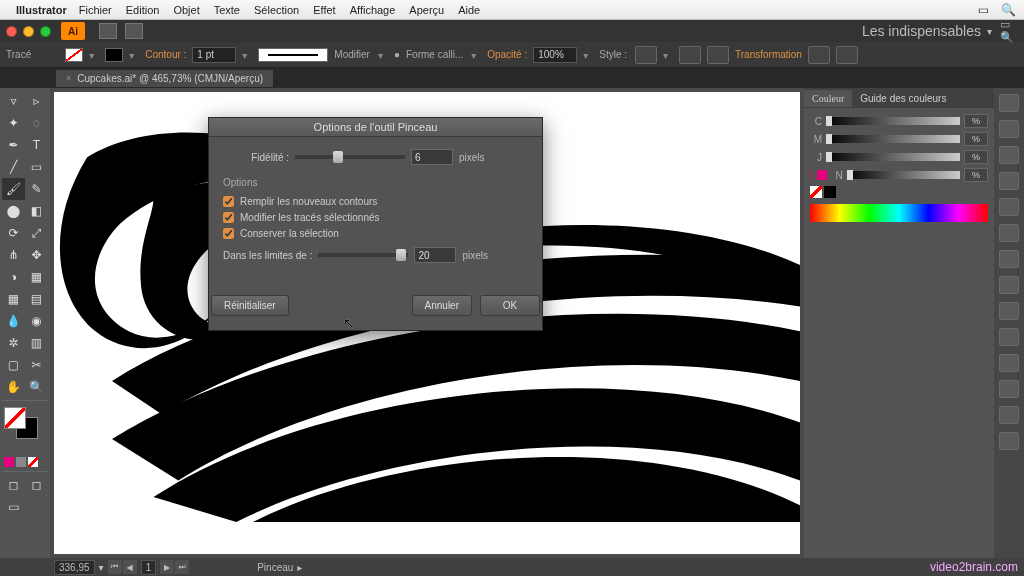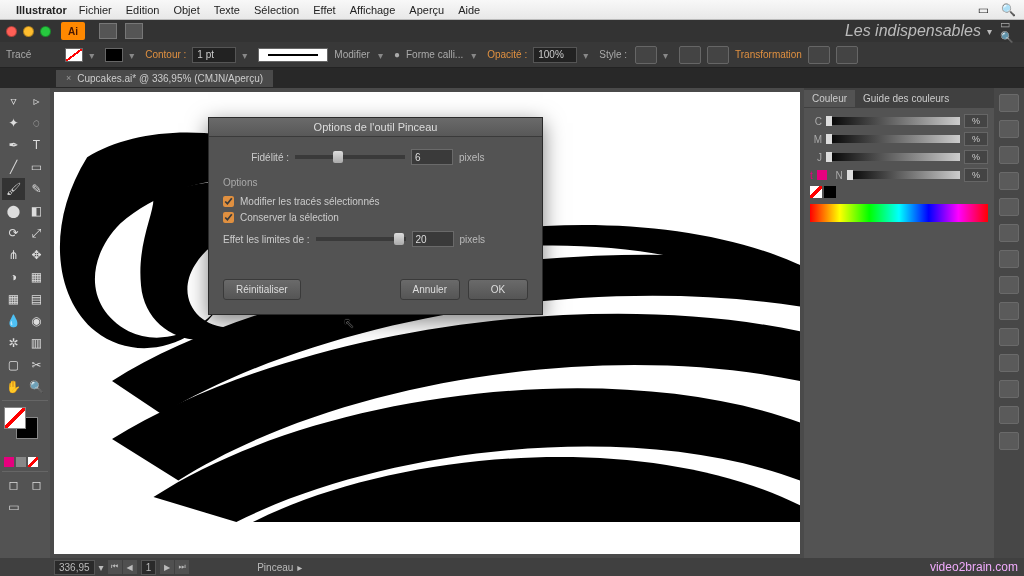--- a/index.html
+++ b/index.html
@@ -17,21 +17,21 @@
 .titlebar { height: 22px; background: #333; display: flex; align-items: center; padding: 0 6px; }
 .traffic { display: flex; gap: 6px; }
 .traffic div { width: 11px; height: 11px; border-radius: 50%; border: 1px solid rgba(0,0,0,0.3); }
 .tr-red { background: #ff5f56; }
 .tr-yellow { background: #ffbd2e; }
 .tr-green { background: #27c93f; }
 .ai-badge { width: 24px; height: 18px; background: #ff8800; color: #4a1800; display: flex; align-items: center; justify-content: center; font-size: 10px; font-weight: bold; margin: 0 10px; border-radius: 2px; }
 .doc-icons { display: flex; gap: 8px; margin-left: 4px; }
 .doc-icons div { width: 18px; height: 16px; background: #555; border: 1px solid #777; }
 .titlebar .spacer { flex: 1; }
-.workspace-label { color: #bbb; font-size: 16px; margin-right: 6px; font-style: italic; }
+.workspace-label { color: #bbb; font-size: 14px; margin-right: 6px; }
 .workspace-dd { color: #bbb; font-size: 10px; margin-right: 8px; }
 .search-icon { width: 18px; height: 16px; color: #aaa; display: flex; align-items: center; justify-content: center; font-size: 11px; }
 
 
 .controlbar { height: 26px; background: #383838; display: flex; align-items: center; padding: 0 6px; gap: 6px; font-size: 10px; color: #aaa; border-bottom: 1px solid #222; }
 .cb-label { margin-right: 2px; }
 .cb-swatch { width: 18px; height: 14px; background: #fff; border: 1px solid #666; position: relative; }
 .cb-swatch.none::after { content: ''; position: absolute; top: 0; left: 0; right: 0; bottom: 0; background: linear-gradient(to bottom right, transparent 45%, red 45%, red 55%, transparent 55%); }
 .cb-dd { width: 10px; height: 10px; color: #888; }
 .cb-orange { color: #e09040; }
@@ -67,21 +67,21 @@
 
 .canvas-wrap { flex: 1; background: #4a4a4a; position: relative; overflow: hidden; }
 .canvas { position: absolute; left: 4px; top: 4px; right: 4px; bottom: 4px; background: #fff; overflow: hidden; }
 .canvas svg { width: 100%; height: 100%; }
 
 
 .right-panels { width: 220px; display: flex; }
 .color-panel { flex: 1; background: #535353; font-size: 10px; color: #ccc; }
 .panel-tabs { display: flex; background: #404040; height: 20px; align-items: center; }
 .panel-tab { padding: 3px 8px; font-size: 10px; }
-.panel-tab.active { background: #535353; }
+.panel-tab.active { background: #535353; font-family: Liberation Serif, serif; }
 .panel-body { padding: 6px; }
 .slider-row { display: flex; align-items: center; gap: 4px; margin-bottom: 4px; }
 .slider-row label { width: 12px; text-align: right; color: #aaa; }
 .slider-row .track { flex: 1; height: 8px; background: linear-gradient(to right, #000, #ccc); position: relative; }
 .slider-row .thumb { position: absolute; top: -1px; left: 0; width: 6px; height: 10px; background: #ddd; }
 .slider-row .val { width: 24px; background: #444; border: 1px solid #666; text-align: center; font-size: 9px; padding: 1px; }
 .spectrum { height: 18px; margin-top: 6px; background: linear-gradient(to right, red, yellow, lime, cyan, blue, magenta, red); }
 
 
 .icon-dock { width: 30px; background: #474747; display: flex; flex-direction: column; align-items: center; gap: 8px; padding: 6px 0; }
@@ -94,21 +94,21 @@
 .dgroup { margin-bottom: 12px; }
 .dgroup-label { color: #aaa; font-size: 10px; margin-bottom: 8px; }
 .drow { display: flex; align-items: center; margin-bottom: 6px; gap: 6px; }
 .drow .dlabel { width: 66px; text-align: right; font-size: 10px; }
 .drow .dslider { width: 110px; height: 4px; background: #3a3a3a; position: relative; }
 .drow .dslider .dthumb { position: absolute; top: -4px; width: 10px; height: 12px; background: linear-gradient(#ddd, #aaa); border-radius: 2px; }
 .drow .dfield { width: 42px; background: #3a3a3a; border: 1px solid #6a6a6a; color: #ddd; font-size: 10px; padding: 1px 3px; height: 16px; }
 .drow .dunit { font-size: 10px; color: #bbb; }
 .dcheck { display: flex; align-items: center; gap: 6px; margin-bottom: 5px; font-size: 10px; }
 .dcheck input { accent-color: #e09040; width: 11px; height: 11px; }
-.dbuttons { display: flex; gap: 8px; padding: 10px 14px 14px; }
+.dbuttons { display: flex; gap: 8px; padding: 10px 2px 14px; }
 .dbtn { background: linear-gradient(#6a6a6a, #555); border: 1px solid #3a3a3a; color: #ddd; font-size: 10px; padding: 4px 12px; border-radius: 3px; cursor: pointer; min-width: 60px; }
 .dbuttons .spacer { flex: 1; }
 
 
 .statusbar { height: 18px; background: #404040; display: flex; align-items: center; font-size: 10px; color: #bbb; padding: 0 4px; gap: 4px; }
 .sb-field { background: #2a2a2a; border: 1px solid #555; padding: 1px 4px; }
 .sb-nav { display: flex; gap: 1px; }
 .sb-nav div { width: 14px; height: 14px; background: #505050; display: flex; align-items: center; justify-content: center; font-size: 8px; }
 .watermark { position: absolute; right: 6px; bottom: 2px; font-size: 12px; color: #f0abfc; }
 
@@ -176,21 +176,21 @@
   <div class="cb-iconbtn"></div>
   <div class="cb-iconbtn"></div>
   <span class="cb-orange">Transformation</span>
   <div class="cb-iconbtn"></div>
   <div class="cb-iconbtn"></div>
 </div>
 
 <div class="tabbar">
   <div class="doc-tab">
     <span class="close">×</span>
-    <span>Cupcakes.ai* @ 336,95% (CMJN/Aperçu)</span>
+    <span>Cupcakes.ai* @ 465,73% (CMJN/Aperçu)</span>
   </div>
 </div>
 
 <div class="main">
 
   <div class="tools">
     <div class="tool-row">
         <div class="tool">▿</div>
         <div class="tool">▹</div>
       </div>
@@ -373,28 +373,32 @@
             <div class="dthumb" style="left:38px"></div>
           </div>
         <input class="dfield" value="6" style="">
         <span class="dunit">pixels</span>
       </div>
     </div>
     <div class="dgroup">
       <div class="dgroup-label">Options</div>
       <label class="dcheck">
           <input type="checkbox" checked="" style="">
+          <span>Remplir les nouveaux contours</span>
+        </label>
+      <label class="dcheck">
+          <input type="checkbox" checked="" style="">
           <span>Modifier les tracés sélectionnés</span>
         </label>
       <label class="dcheck">
           <input type="checkbox" checked="" style="">
           <span>Conserver la sélection</span>
         </label>
       <div class="drow" style="margin-top:8px">
-        <span class="dlabel" style="width:auto">Effet les limites de :</span>
+        <span class="dlabel" style="width:auto">Dans les limites de :</span>
         <div class="dslider" style="width:90px">
             <div class="dthumb" style="left:78px"></div>
           </div>
         <input class="dfield" value="20" style="">
         <span class="dunit">pixels</span>
       </div>
     </div>
   </div>
   <div class="dbuttons">
     <button class="dbtn">Réinitialiser</button>

